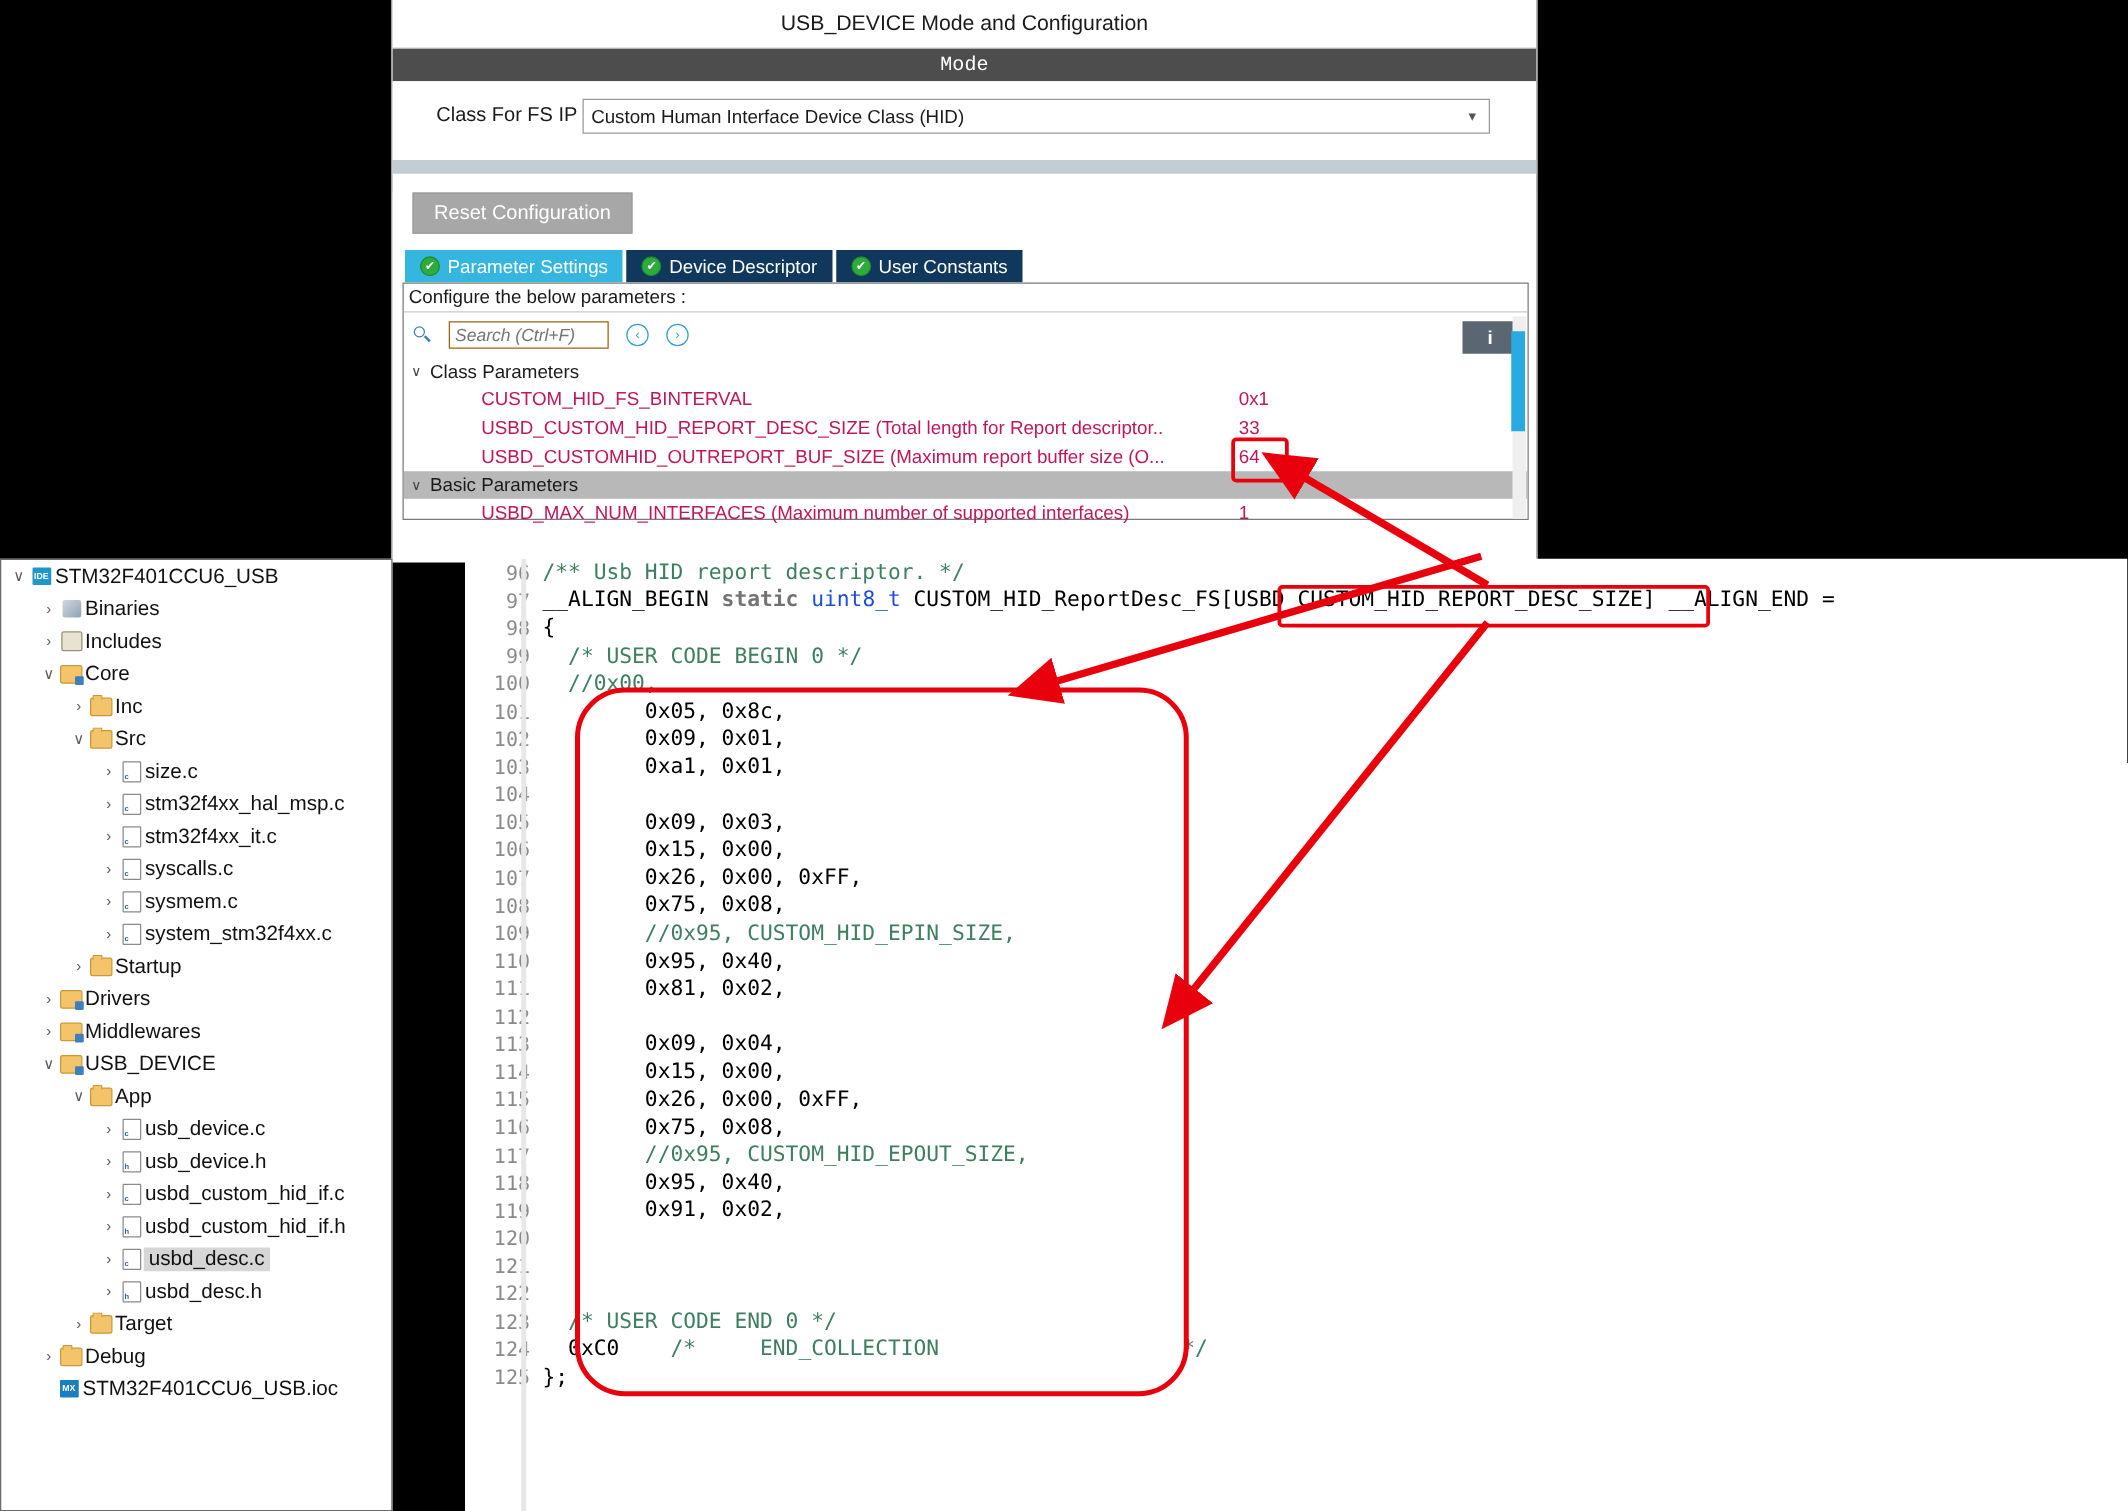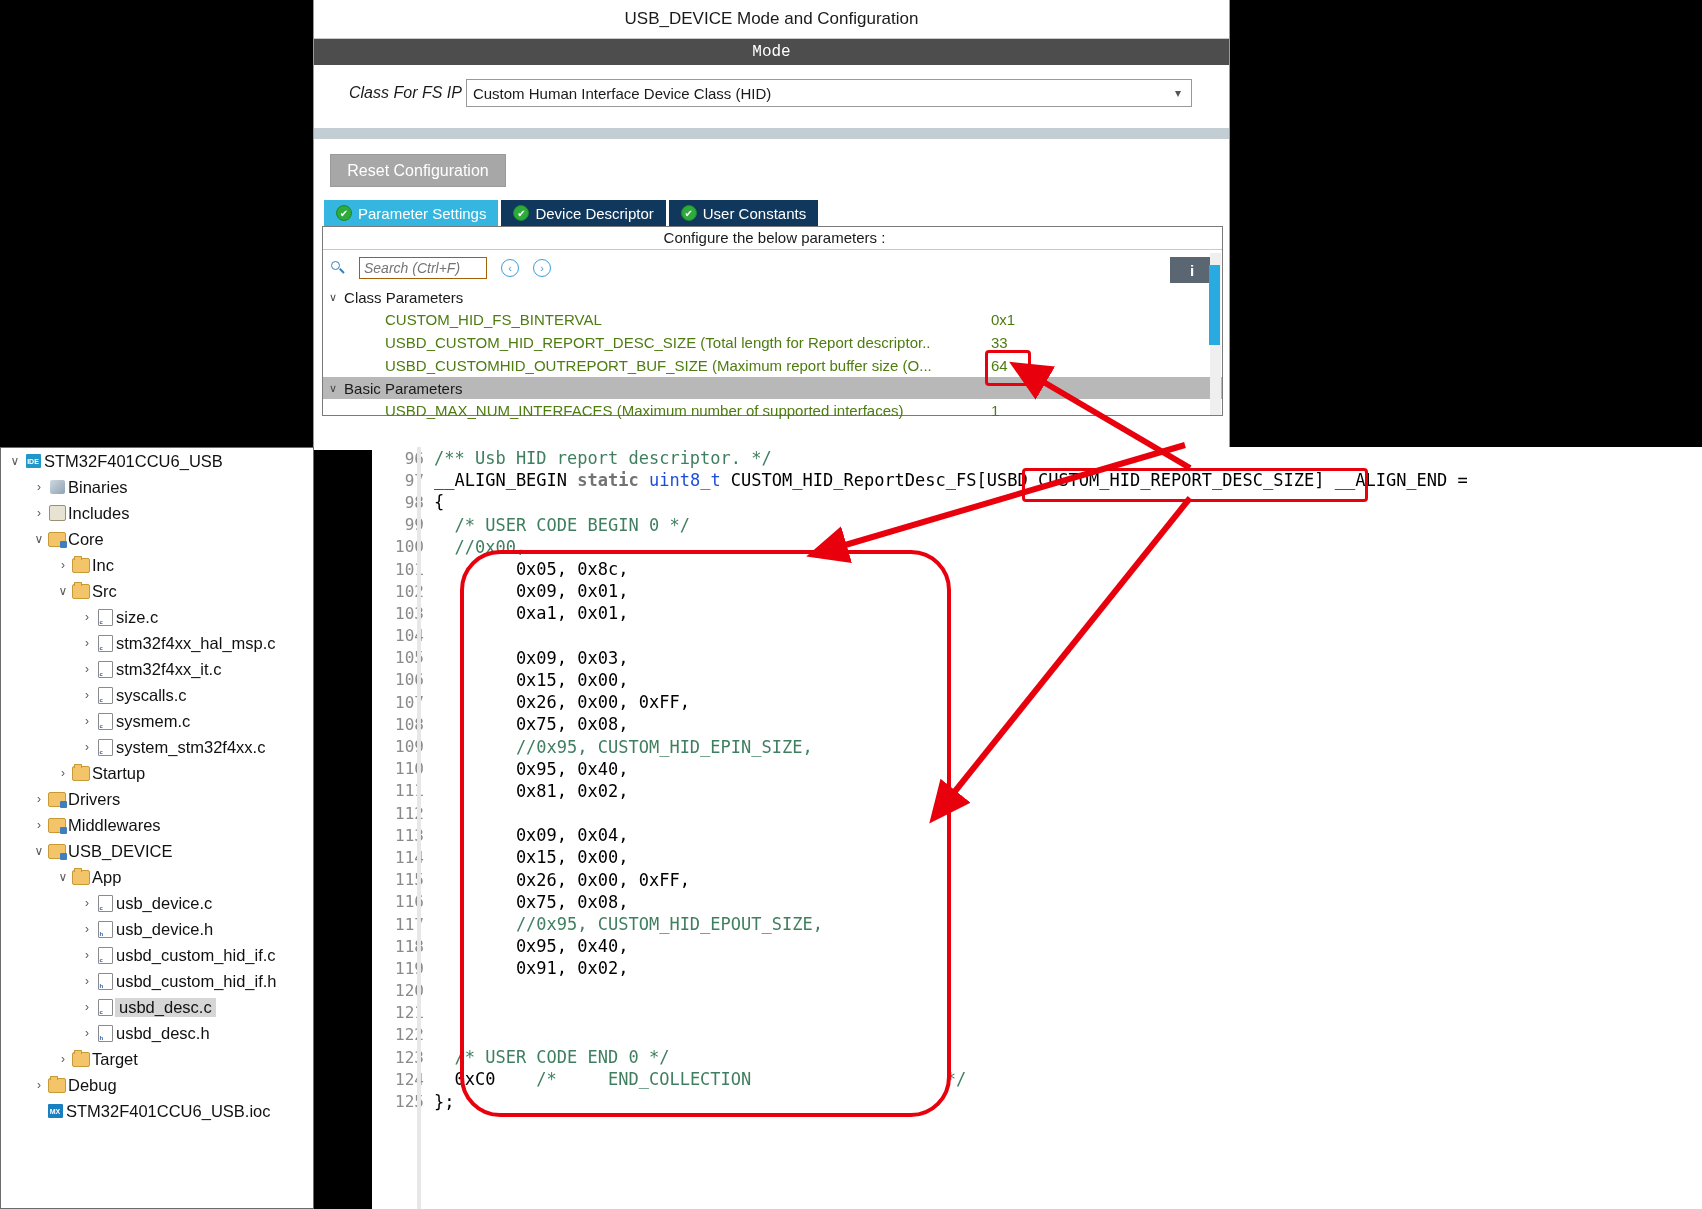--- a/index.html
+++ b/index.html
@@ -18,21 +18,21 @@
     height:38px;line-height:38px;text-align:center;font-size:17px;color:#1a1a1a;
     background:#ffffff;border-bottom:1px solid #c8c8c8;
   }
   .section-bar{
     height:26px;line-height:26px;text-align:center;color:#ffffff;font-size:16px;
     background:#4d4d4d;
     font-family:Liberation Mono, monospace;
   }
   .mode-body{background:#fff;height:63px;position:relative;}
   .mode-row{position:absolute;left:35px;top:14px;display:flex;align-items:center;}
-  .mode-label{font-size:16px;color:#1a1a1a;margin-right:4px;font-style:italic;}
+  .mode-label{font-size:16px;color:#1a1a1a;margin-right:4px;}
   .combo{
     width:726px;height:28px;border:1px solid #999;background:#fff;
     display:flex;align-items:center;justify-content:space-between;box-sizing:border-box;
   }
   .combo span{font-size:15px;color:#1a1a1a;padding-left:6px;}
   .combo .chev{padding-right:10px;color:#555;font-size:12px;}
   .gap-bar{height:11px;background:#c3cdd4;}
   .conf-body{background:#ffffff;}
   .reset-btn{
     margin:15px 0 0 16px;width:176px;height:33px;background:#a7a7a7;color:#fff;
@@ -51,21 +51,20 @@
     color:#fff;font-size:10px;display:flex;align-items:center;justify-content:center;
     border:1px solid #1d8a29;
   }
   .params-box{
     margin:0 6px 0 8px;border:1px solid #7a7a7a;background:#fff;height:190px;
     position:relative;box-sizing:border-box;
   }
   .configure-line{
     height:22px;line-height:22px;font-size:15px;color:#1a1a1a;padding-left:4px;
     border-bottom:1px solid #c9c9c9;
-    text-align:center;
   }
   .search-row{height:36px;display:flex;align-items:center;padding-left:8px;gap:14px;}
   .mag{width:14px;height:14px;position:relative;}
   .mag:before{content:"";position:absolute;left:0;top:0;width:9px;height:9px;border:1.6px solid #3a7fb5;border-radius:50%;box-sizing:border-box;}
   .mag:after{content:"";position:absolute;left:8px;top:9px;width:6px;height:1.6px;background:#3a7fb5;transform:rotate(45deg);}
   .search-input{
     width:128px;height:22px;border:1px solid #a16207;background:#fff;
     font-size:14px;font-style:italic;color:#9a9a9a;padding-left:4px;box-sizing:border-box;
     font-family:"Liberation Sans", sans-serif;
   }
@@ -74,21 +73,21 @@
   .info-btn{
     position:absolute;right:8px;top:30px;width:44px;height:26px;background:#5a6773;
     display:flex;align-items:center;justify-content:center;
   }
   .info-btn i{
     font-style:normal;color:#fff;font-size:15px;font-weight:bold;
   }
   .group-row{height:22px;display:flex;align-items:center;font-size:15px;color:#1a1a1a;padding-left:6px;}
   .group-row.shaded{background:#b8b8b8;}
   .caret{display:inline-block;margin-right:7px;font-size:11px;color:#444;}
-  .p-row{height:23px;display:flex;align-items:center;font-size:15px;color:#4d7c0f;position:relative;}
+  .p-row{height:23px;display:flex;align-items:center;font-size:15px;color:#be185d;position:relative;}
   .p-name{padding-left:62px;white-space:nowrap;}
   .p-val{position:absolute;left:668px;}
   .scroll-track{position:absolute;right:1px;top:38px;width:11px;height:80px;background:#29abe2;}
   .scroll-bg{position:absolute;right:1px;top:26px;width:11px;bottom:0;background:#efefef;}
 
   
   #explorer{
     position:absolute;left:0;top:447px;width:314px;height:762px;background:#ffffff;
     border:1px solid #6b6b6b;box-sizing:border-box;overflow:hidden;
   }

